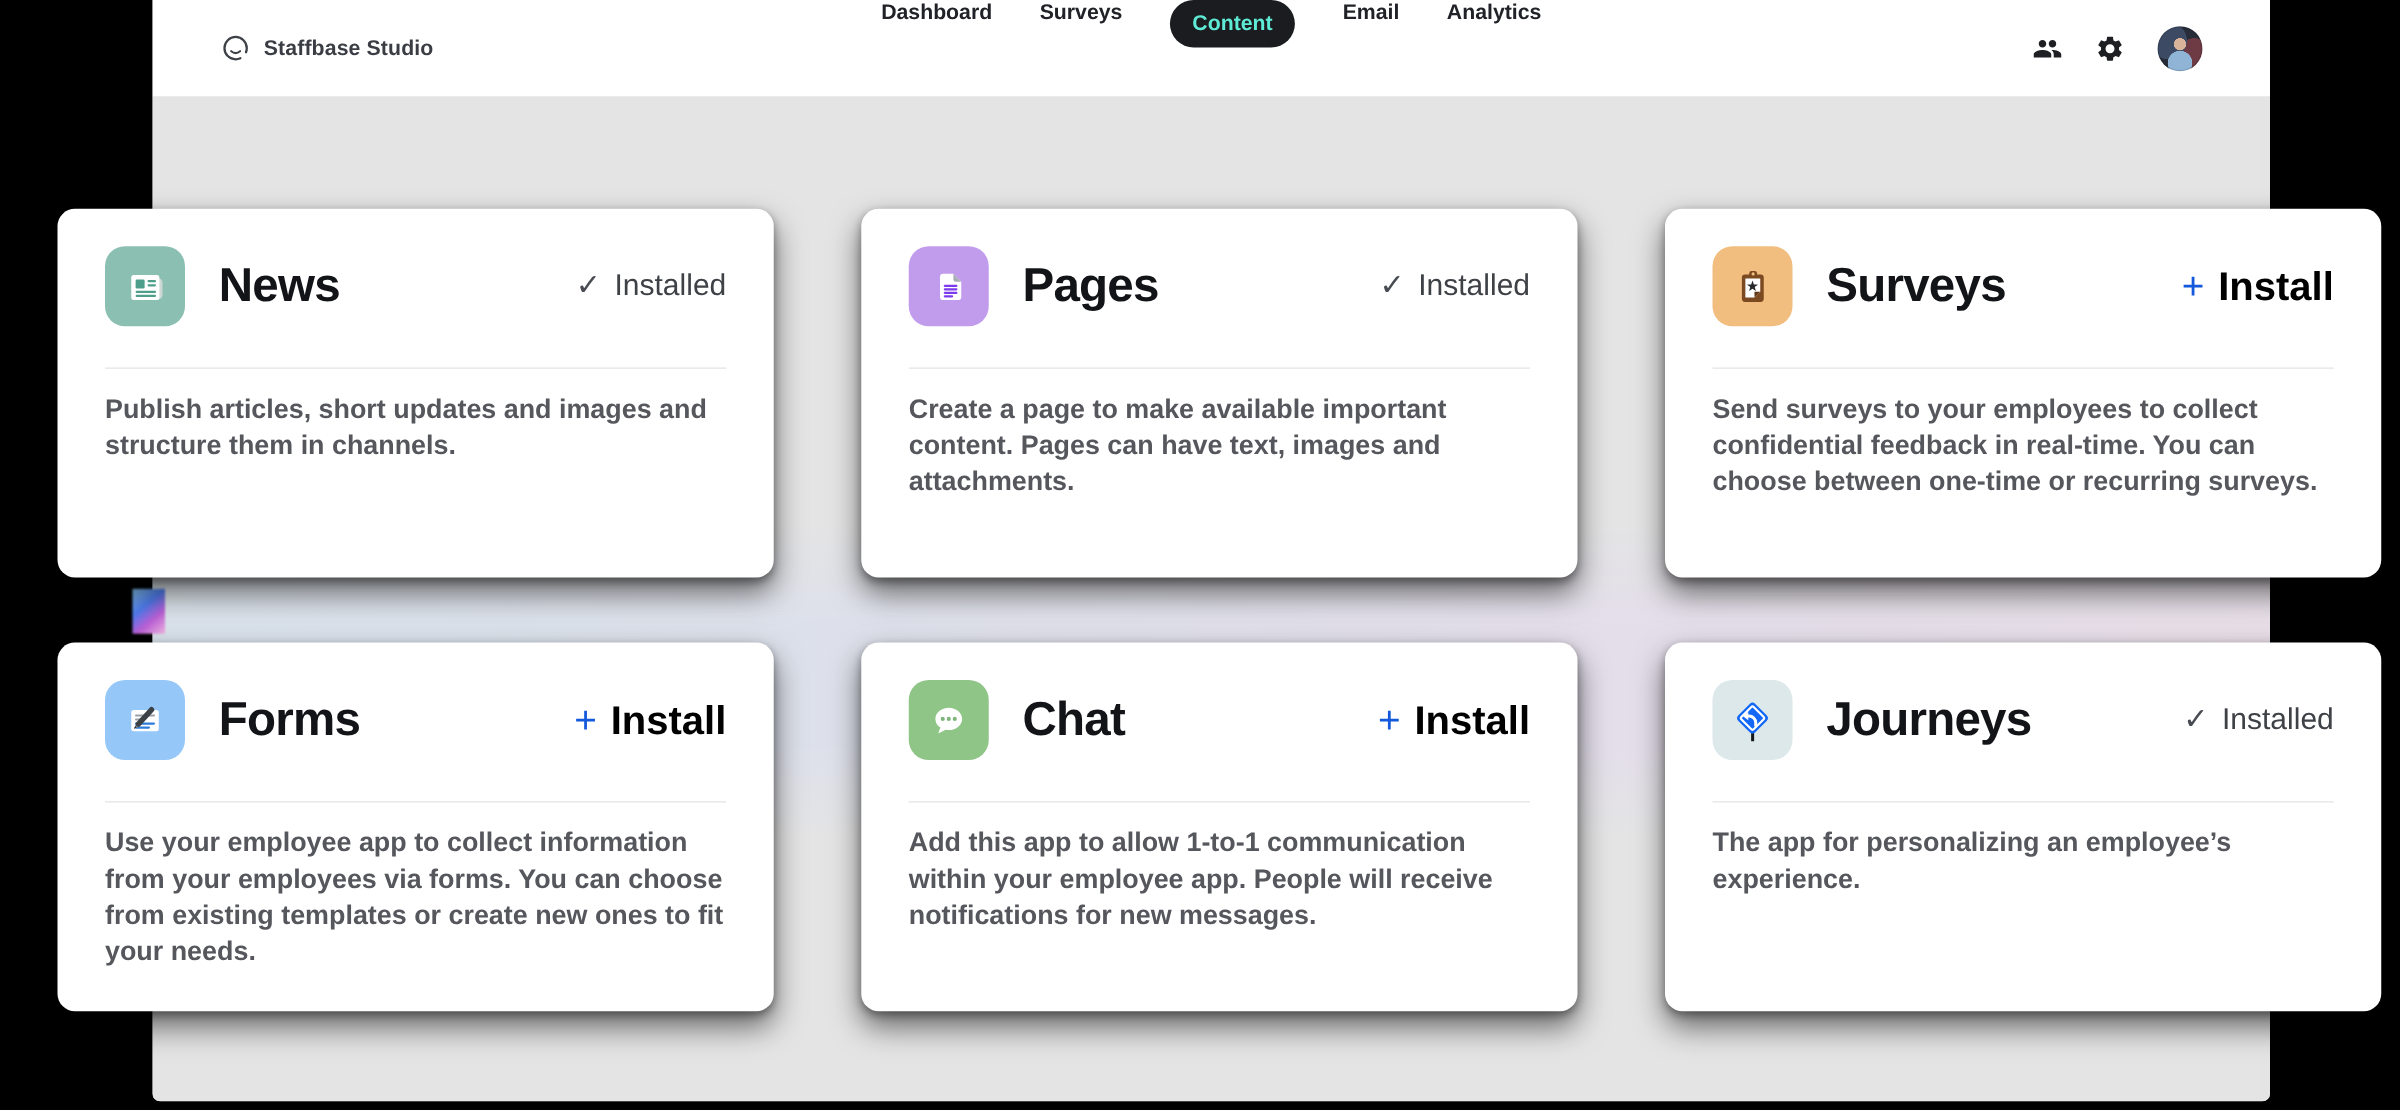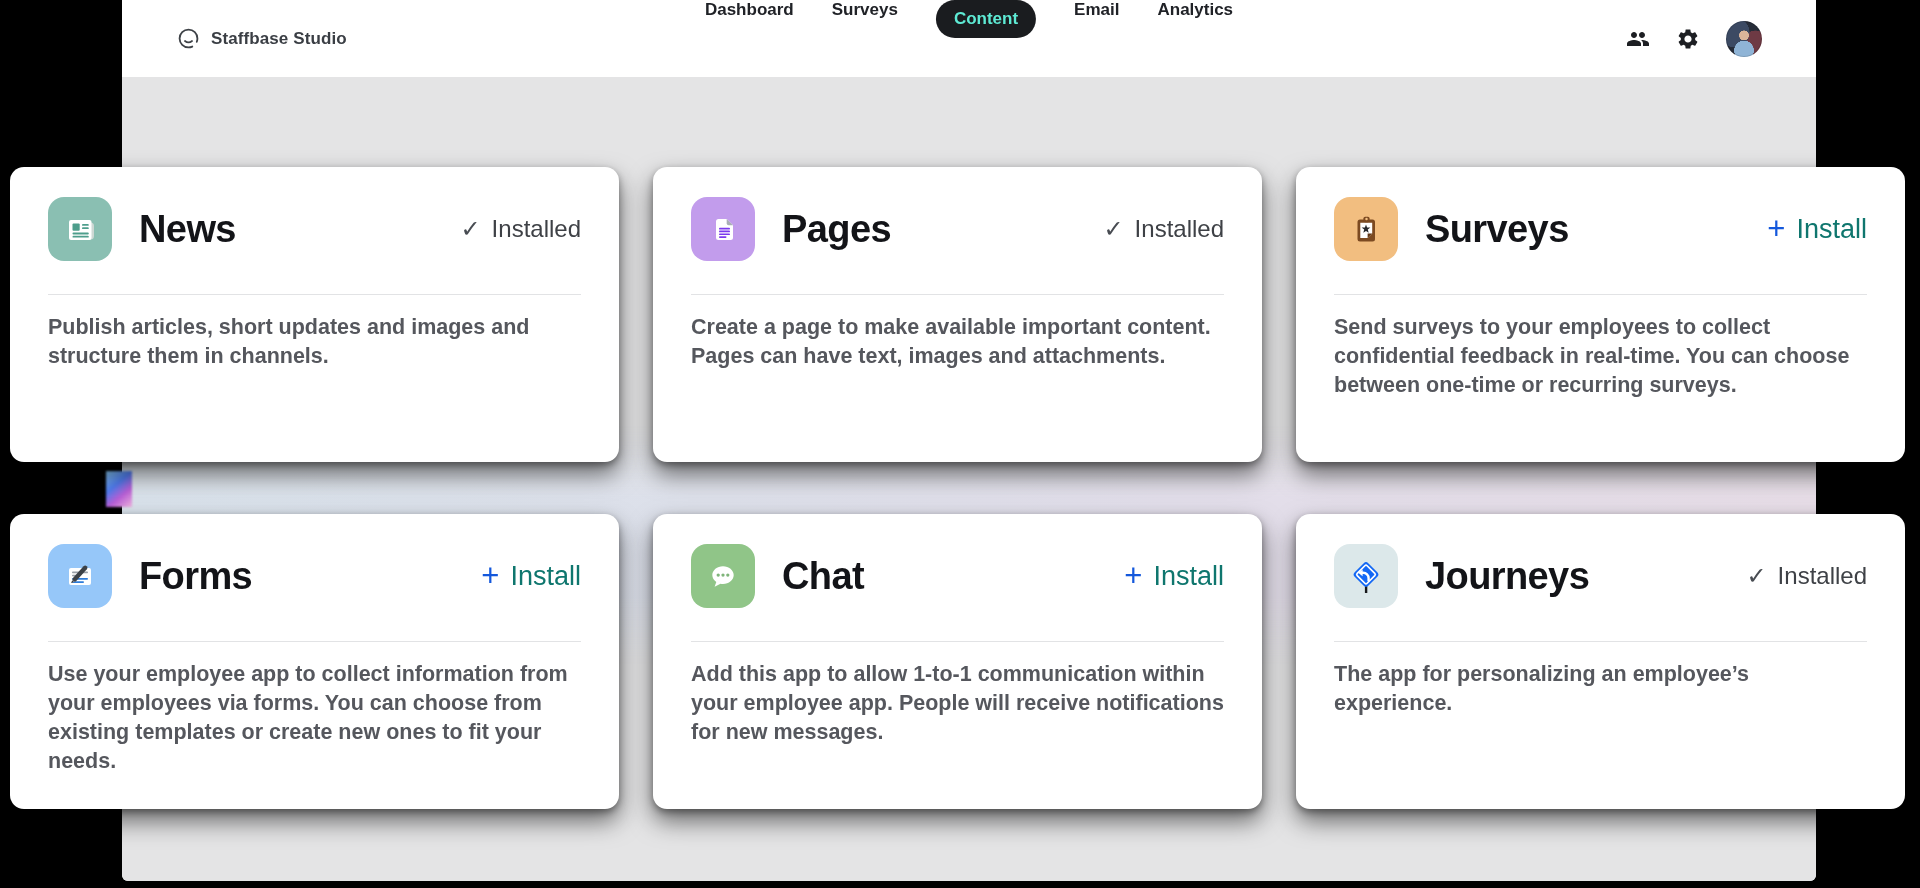--- a/index.html
+++ b/index.html
@@ -67,20 +67,21 @@
 
   
   .cards-grid {
     position:absolute; left:10px; top:167px; z-index:3;
     display:grid; grid-template-columns:repeat(3, 609px);
     grid-auto-rows:295px; column-gap:34px; row-gap:52px;
   }
   .card {
     background:#fff; border-radius:14px; position:relative; cursor:pointer;
     box-shadow:0 12px 24px rgba(0,0,0,.55), 0 3px 7px rgba(0,0,0,.35);
+    margin-left:36px;
   }
   .card-head {
     display:flex; align-items:center; padding:30px 38px 0 38px;
   }
   .app-tile {
     width:64px; height:64px; border-radius:16px; flex:0 0 auto;
     display:flex; align-items:center; justify-content:center;
   }
   .c1 .app-tile { background:#8ABFB2; }
   .c2 .app-tile { background:#C29CEC; }
@@ -88,21 +89,21 @@
   .c4 .app-tile { background:#96C7F9; }
   .c5 .app-tile { background:#90C588; }
   .c6 .app-tile { background:#DCE8EA; }
   .card-title {
     margin-left:27px; font-size:38px; font-weight:700; color:#131418; letter-spacing:-.6px;
   }
   .status { margin-left:auto; display:flex; align-items:center; gap:11px; white-space:nowrap; }
   .status .glyph-check { font-size:24px; color:#484c52; line-height:1; font-weight:400; }
   .status .label-installed { font-size:24px; color:#3e4146; font-weight:400; }
   .status .glyph-plus { font-size:31px; color:#1458DC; line-height:1; font-weight:400; position:relative; top:-1px; }
-  .status .label-install { font-size:27px; color:#0f766e; font-weight:400; }
+  .status .label-install { font-size:32px; color:#000000; font-weight:700; }
   .card-divider {
     position:absolute; left:38px; right:38px; top:127px; height:1px; background:#E2E3E5;
   }
   .card-desc {
     position:absolute; left:38px; right:34px; top:146px;
     font-size:21.5px; line-height:29px; color:#55575d; font-weight:700;
   }
   svg { display:block; }
 </style>
 </head>

